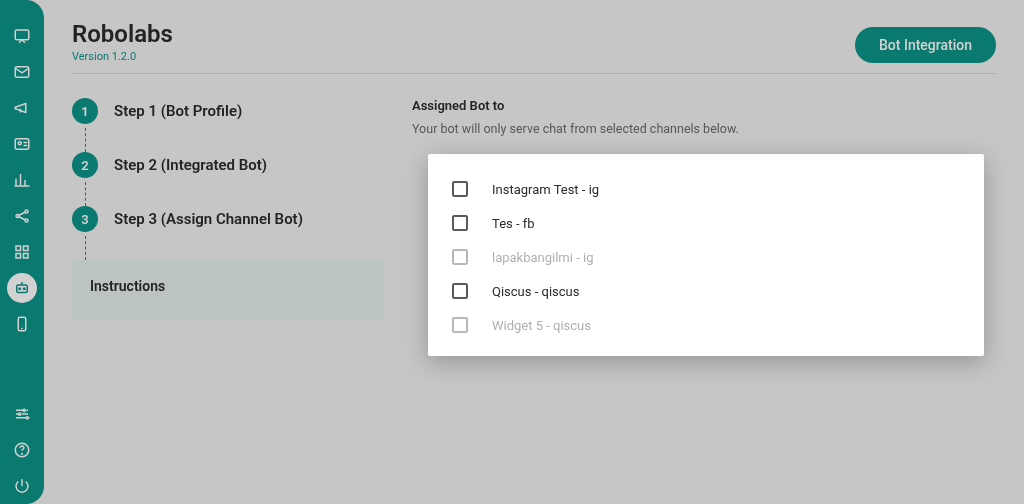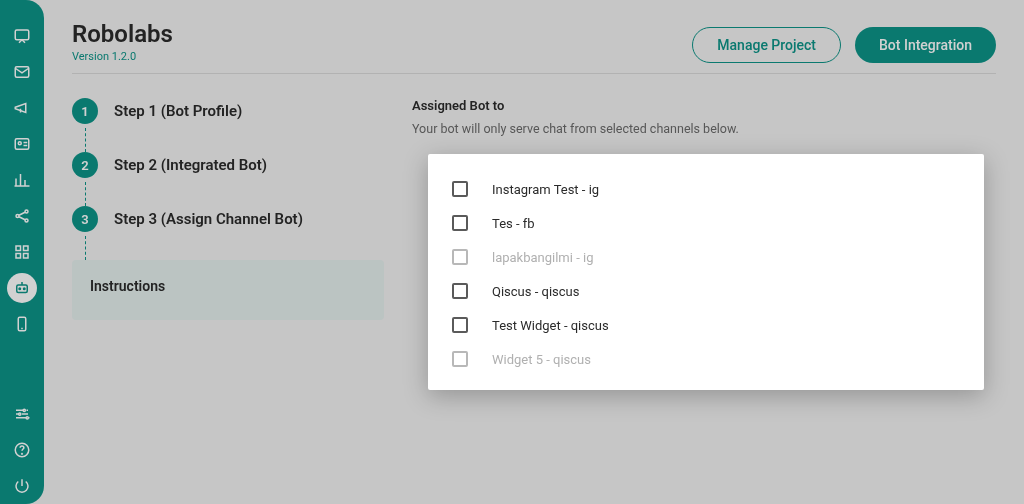--- a/index.html
+++ b/index.html
@@ -143,21 +143,20 @@
     </div>
 </nav>
 
 <div class="main">
   <div class="header">
     <div class="title-block">
       <div class="app-title">Robolabs</div>
       <div class="version">Version 1.2.0</div>
     </div>
     <div class="header-actions">
-      <button class="btn btn-outline">Manage Project</button>
       <button class="btn btn-solid">Bot Integration</button>
     </div>
   </div>
 
   <div class="body-cols">
     <div class="col-left">
       <div class="step">
         <div class="step-num">1</div>
         <div class="step-label">Step 1 (Bot Profile)</div>
       </div>
@@ -194,21 +193,17 @@
       <span class="ch-label">Tes - fb</span>
     </div>
     <div class="channel-row disabled">
       <span class="cb"></span>
       <span class="ch-label">lapakbangilmi - ig</span>
     </div>
     <div class="channel-row">
       <span class="cb"></span>
       <span class="ch-label">Qiscus - qiscus</span>
     </div>
-    <div class="channel-row">
-      <span class="cb"></span>
-      <span class="ch-label">Test Widget - qiscus</span>
-    </div>
     <div class="channel-row disabled">
       <span class="cb"></span>
       <span class="ch-label">Widget 5 - qiscus</span>
     </div>
   </div>
 
 </body></html>

